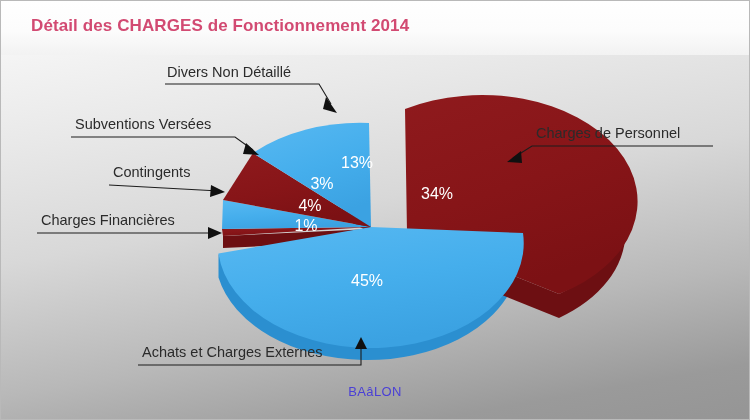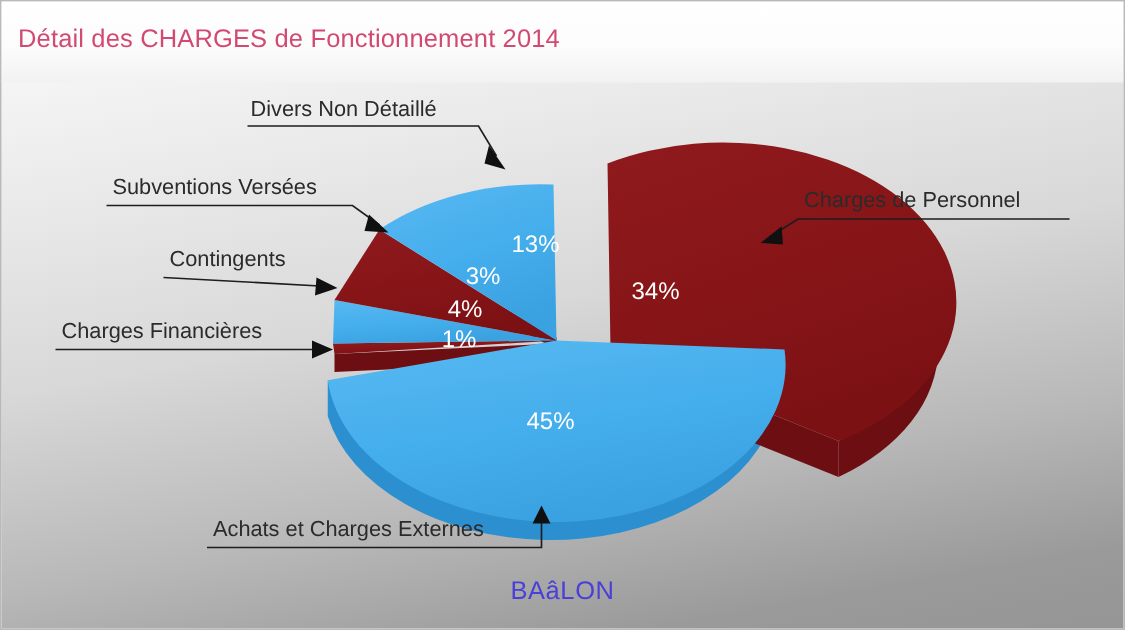--- a/index.html
+++ b/index.html
@@ -20,24 +20,24 @@
   #header-band {
     position: absolute;
     left: 0; top: 0;
     width: 100%;
     height: 54px;
     background: linear-gradient(180deg, #ffffff 0%, #fcfcfc 55%, #f2f2f2 100%);
     box-sizing: border-box;
   }
   #chart-title {
     position: absolute;
-    left: 11px;
+    left: 30px;
     top: 15px;
     font-size: 17px;
-    font-weight: normal;
+    font-weight: bold;
     color: #d24a72;
     letter-spacing: 0.1px;
     white-space: nowrap;
   }
   #brand-logo {
     position: absolute;
     right: 52px;
     top: 12px;
     font-size: 27px;
     font-weight: bold;
@@ -74,21 +74,21 @@
     stroke-width: 1.1;
     fill: none;
   }
   .callout-head { fill: #101010; }
   #footer-caption {
     position: absolute;
     left: 0;
     top: 383px;
     width: 100%;
     text-align: center;
-    font-size: 17px;
+    font-size: 13px;
     color: #4a3fd6;
     letter-spacing: 0.4px;
   }
 </style>
 </head>
 <body>
 
 <div id="chart-root">
 
   <div id="header-band"></div>

